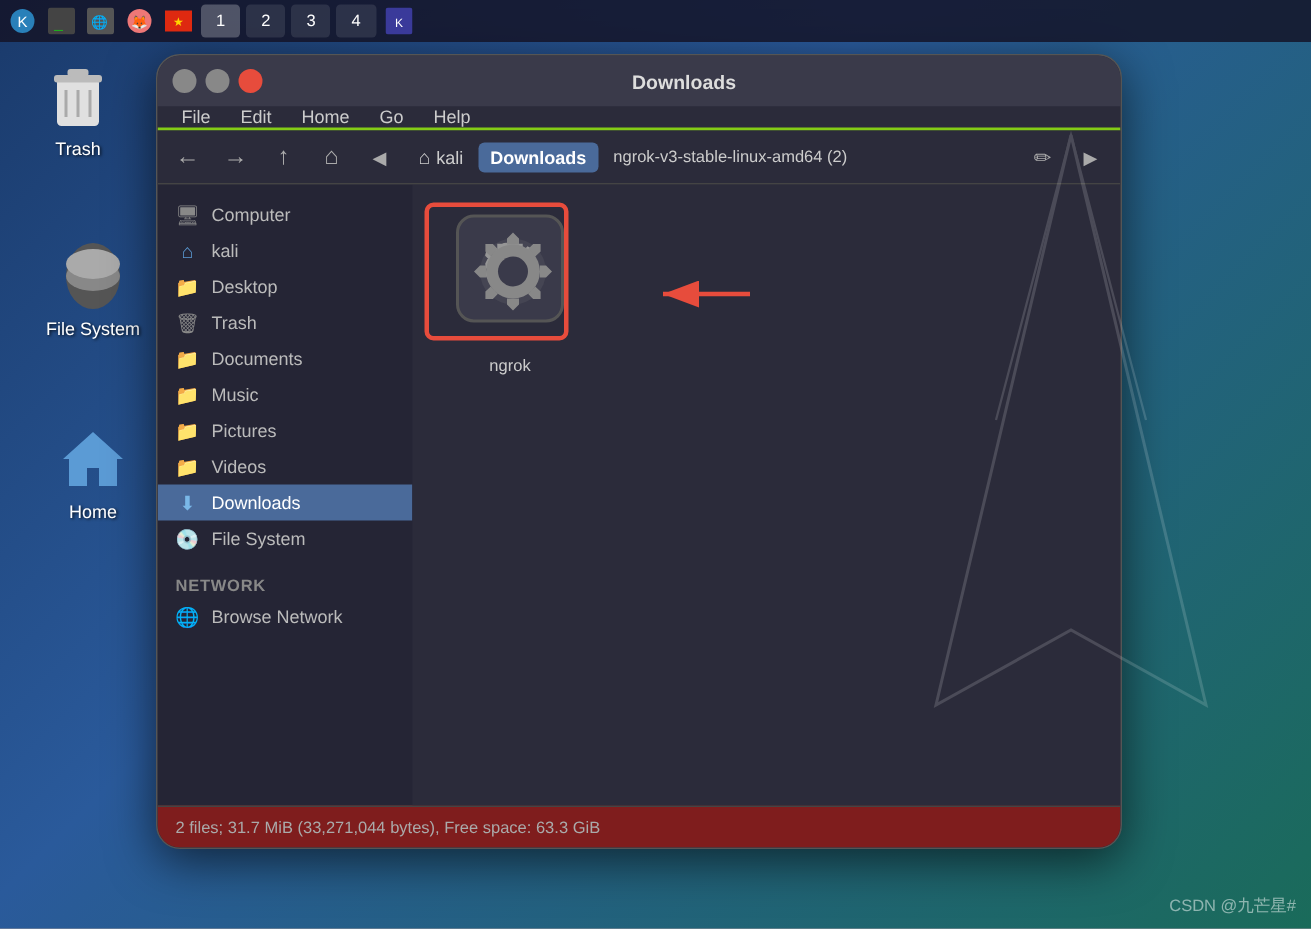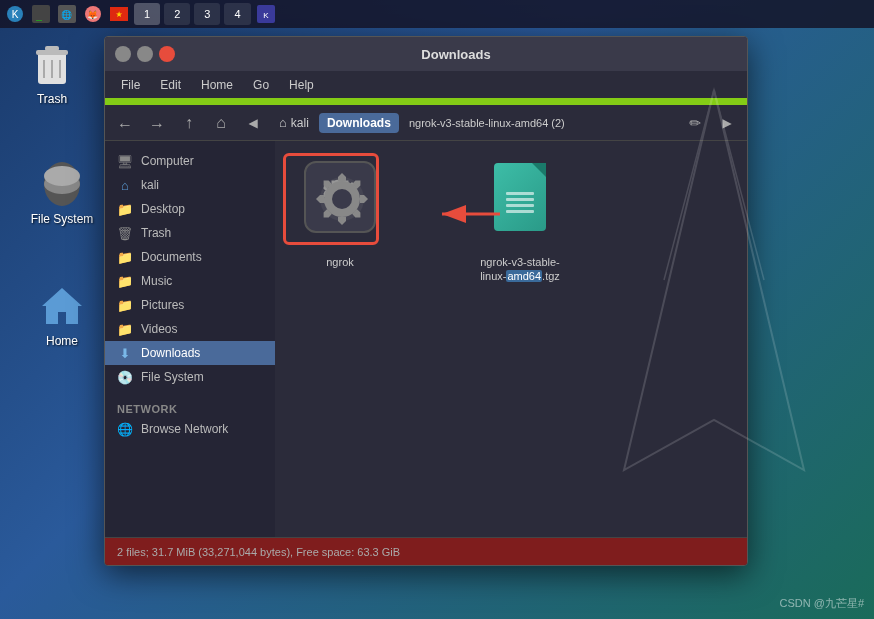--- a/index.html
+++ b/index.html
@@ -81,21 +81,21 @@
     .taskbar-right span { color: #ccc; font-size: 11px; }
 
     
     .window {
       position: absolute;
       top: 36px;
       left: 104px;
       width: 644px;
       height: 530px;
       background: #2b2b3a;
-      border-radius: 4px;
+      border-radius: 16px;
       border: 1px solid #555;
       box-shadow: 0 8px 32px rgba(0,0,0,0.6);
       display: flex;
       flex-direction: column;
       overflow: hidden;
     }
 
     
     .titlebar {
       height: 34px;
@@ -126,28 +126,28 @@
       justify-content: center;
       font-size: 10px;
       color: transparent;
     }
     .wc-min { background: #888; }
     .wc-max { background: #888; }
     .wc-close { background: #e74c3c; }
 
     
     .menubar {
-      height: 34px;
+      height: 16px;
       background: #2b2b3a;
       display: flex;
       align-items: center;
       padding: 0 8px;
       gap: 4px;
       flex-shrink: 0;
-      border-bottom: 7px solid #84cc16;
+      border-bottom: 2px solid #84cc16;
     }
     .menu-item {
       padding: 2px 8px;
       color: #ccc;
       font-size: 12px;
       cursor: pointer;
       border-radius: 3px;
     }
 
     
@@ -620,36 +620,20 @@
         <svg width="80" height="50" viewBox="0 0 80 50">
           <defs>
             <marker id="arrowhead" markerWidth="8" markerHeight="6" refX="8" refY="3" orient="auto">
               <polygon points="0 0, 8 3, 0 6" fill="#e74c3c"></polygon>
             </marker>
           </defs>
           <line x1="70" y1="25" x2="12" y2="25" stroke="#e74c3c" stroke-width="3" marker-end="url(#arrowhead)"></line>
         </svg>
       </div>
 
-      <div class="file-item" style="margin-left: 60px;">
-        <div class="tgz-icon-container">
-          <div class="tgz-file-shape">
-            <div class="tgz-fold"></div>
-            <div class="tgz-lines">
-              <div class="tgz-line"></div>
-              <div class="tgz-line"></div>
-              <div class="tgz-line"></div>
-              <div class="tgz-line"></div>
-            </div>
-          </div>
-        </div>
-        <div class="file-label">
-          ngrok-v3-stable-<br>linux-<span class="highlight-amd64">amd64</span>.tgz
-        </div>
-      </div>
     </div>
 
   </div>
 
   <div class="statusbar">
     <span class="statusbar-text">2 files; 31.7 MiB (33,271,044 bytes), Free space: 63.3 GiB</span>
   </div>
 
 </div>
 

